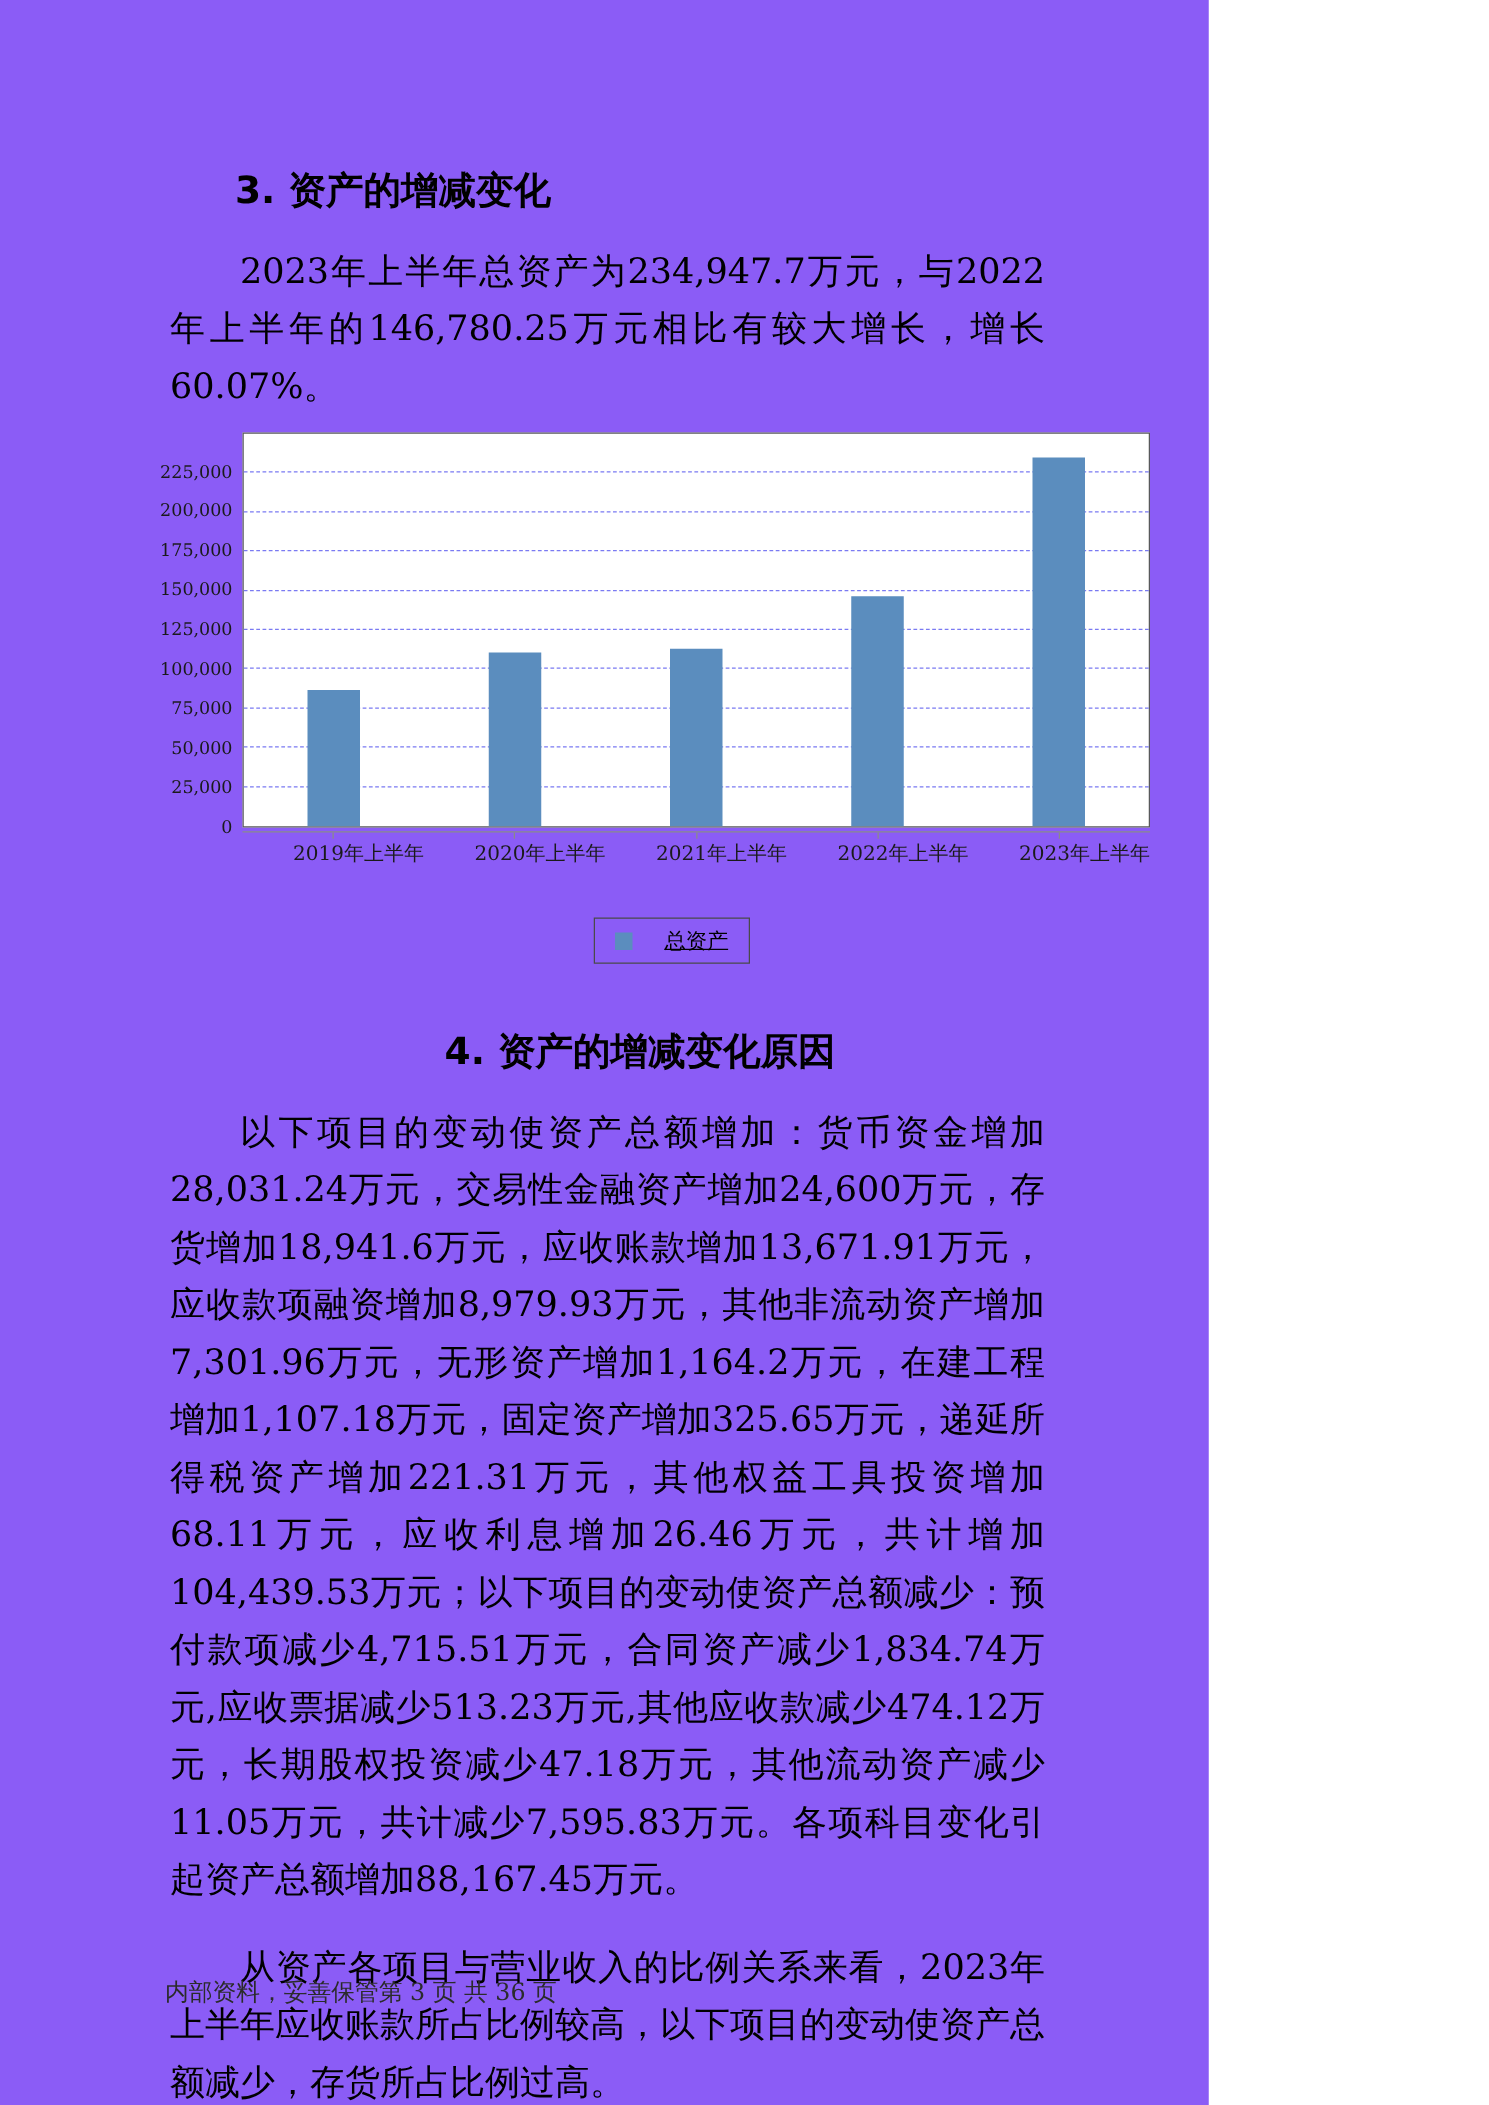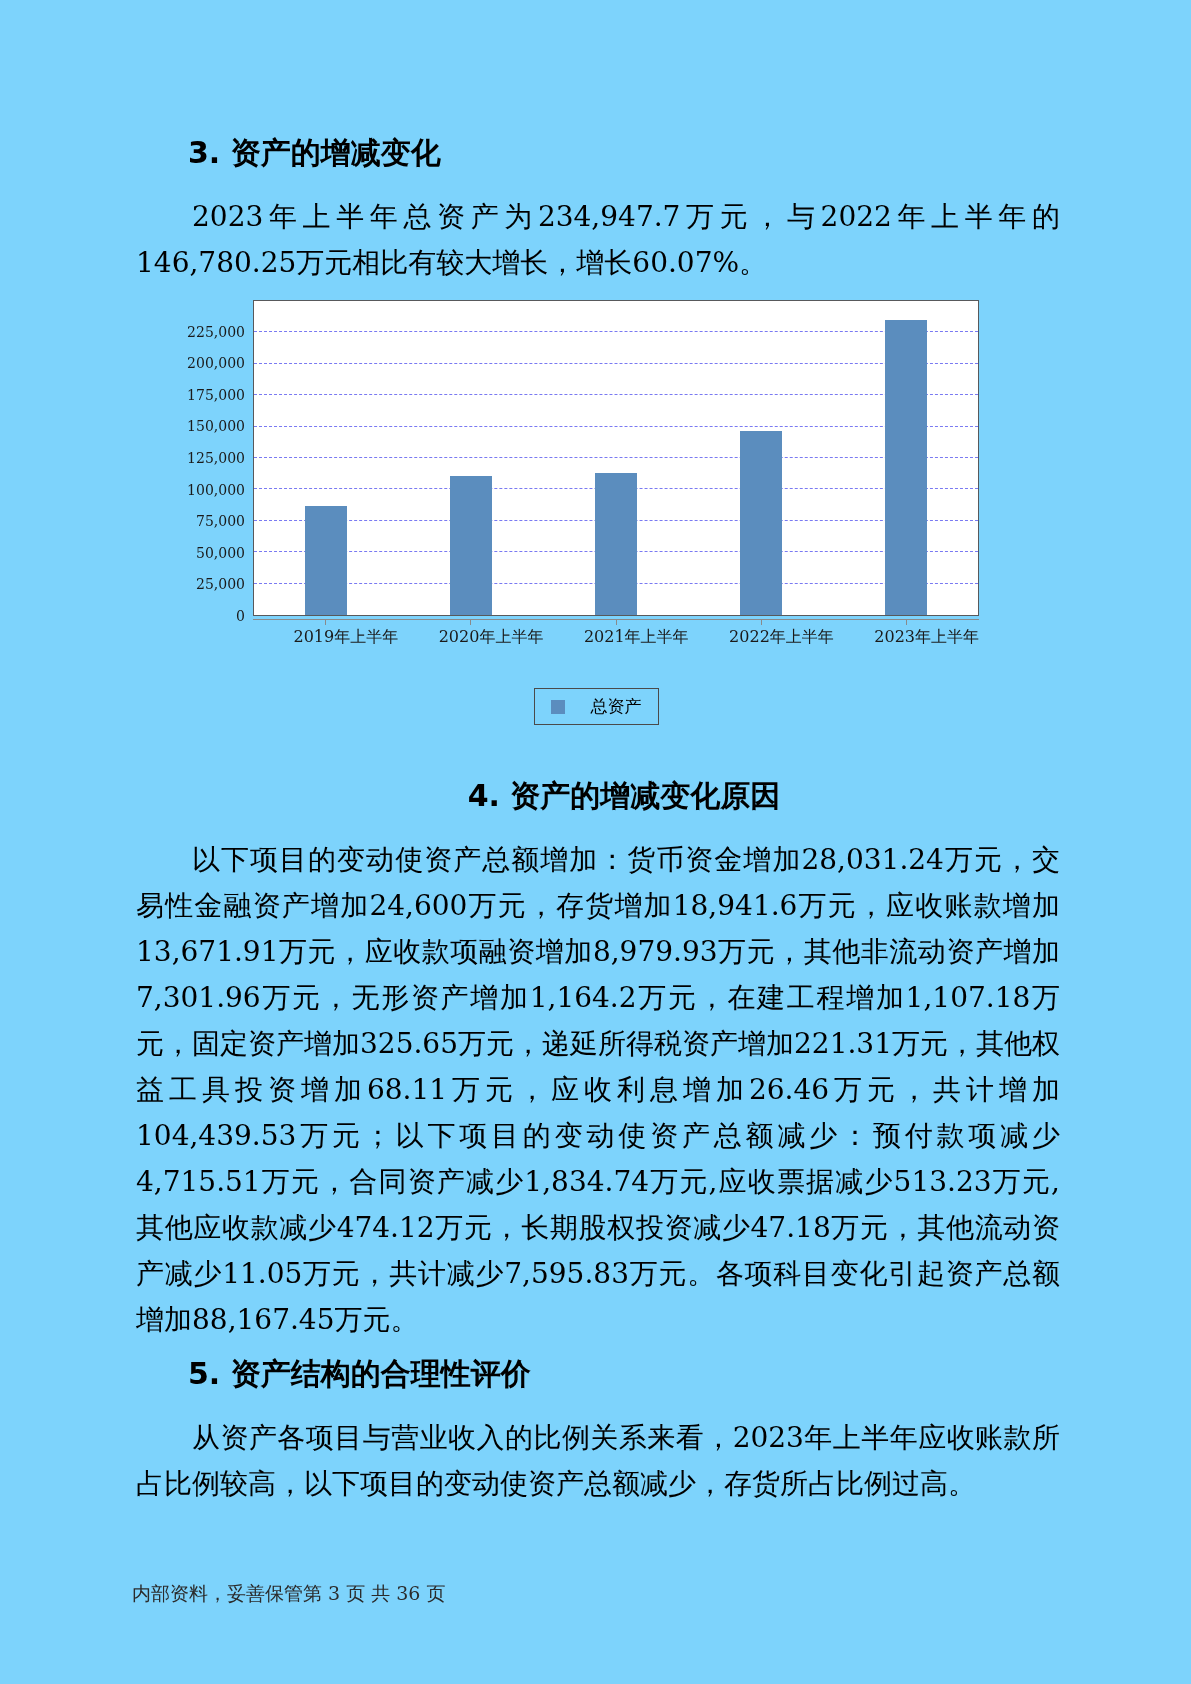--- a/index.html
+++ b/index.html
@@ -1,19 +1,19 @@
 <!DOCTYPE html>
 <html><head>
 <meta charset="utf-8">
 <style>
   html,body{margin:0;padding:0;background:#fff;}
   .page{
     position:relative;
-    width:1191px;height:1684px;
-    background:#7dd3fc;
+    width:967px;height:1684px;
+    background:#8b5cf6;
     font-family:"DejaVu Serif","Liberation Serif",serif;
     color:#000;
     overflow:hidden;
   }
   .content{padding:0 131px 0 132px;}
   .sec-heading{
     font-family:"DejaVu Sans","Liberation Sans",sans-serif;
     font-weight:bold;
     font-size:30px;
     line-height:34px;
@@ -82,20 +82,21 @@
     display:flex;
     font-size:16px;color:#1a1a1a;
   }
   .xlabel{flex:1;text-align:right;white-space:nowrap;}
   .legend-row{display:flex;justify-content:center;margin-top:40px;}
   .legend{
     display:inline-flex;align-items:center;gap:26px;
     border:1px solid #4a4a4a;
     padding:6px 16px;
     font-size:17px;
+    text-decoration:underline;
   }
   .swatch{width:14px;height:14px;display:inline-block;}
   
   .footer{
     position:absolute;left:132px;right:131px;top:1581px;
     display:flex;
     font-size:19px;color:#2b2b2b;
   }
 </style>
 </head>
@@ -178,21 +179,20 @@
         <div class="legend">
           <span class="swatch" id="legend-swatch" style="background: rgb(91, 141, 190);"></span>
           <span>总资产</span>
         </div>
       </div>
     </div>
 
     <h2 class="sec-heading h4">4. 资产的增减变化原因</h2>
     <p class="body-par">以下项目的变动使资产总额增加：货币资金增加28,031.24万元，交易性金融资产增加24,600万元，存货增加18,941.6万元，应收账款增加13,671.91万元，应收款项融资增加8,979.93万元，其他非流动资产增加7,301.96万元，无形资产增加1,164.2万元，在建工程增加1,107.18万元，固定资产增加325.65万元，递延所得税资产增加221.31万元，其他权益工具投资增加68.11万元，应收利息增加26.46万元，共计增加104,439.53万元；以下项目的变动使资产总额减少：预付款项减少4,715.51万元，合同资产减少1,834.74万元,应收票据减少513.23万元,其他应收款减少474.12万元，长期股权投资减少47.18万元，其他流动资产减少11.05万元，共计减少7,595.83万元。各项科目变化引起资产总额增加88,167.45万元。</p>
 
-    <h2 class="sec-heading h5">5. 资产结构的合理性评价</h2>
     <p class="body-par">从资产各项目与营业收入的比例关系来看，2023年上半年应收账款所占比例较高，以下项目的变动使资产总额减少，存货所占比例过高。</p>
 
   </div>
 
   <div class="footer">
     <span>内部资料，妥善保管</span>
     <span>第 3 页  共 36 页</span>
   </div>
 </div>
 

